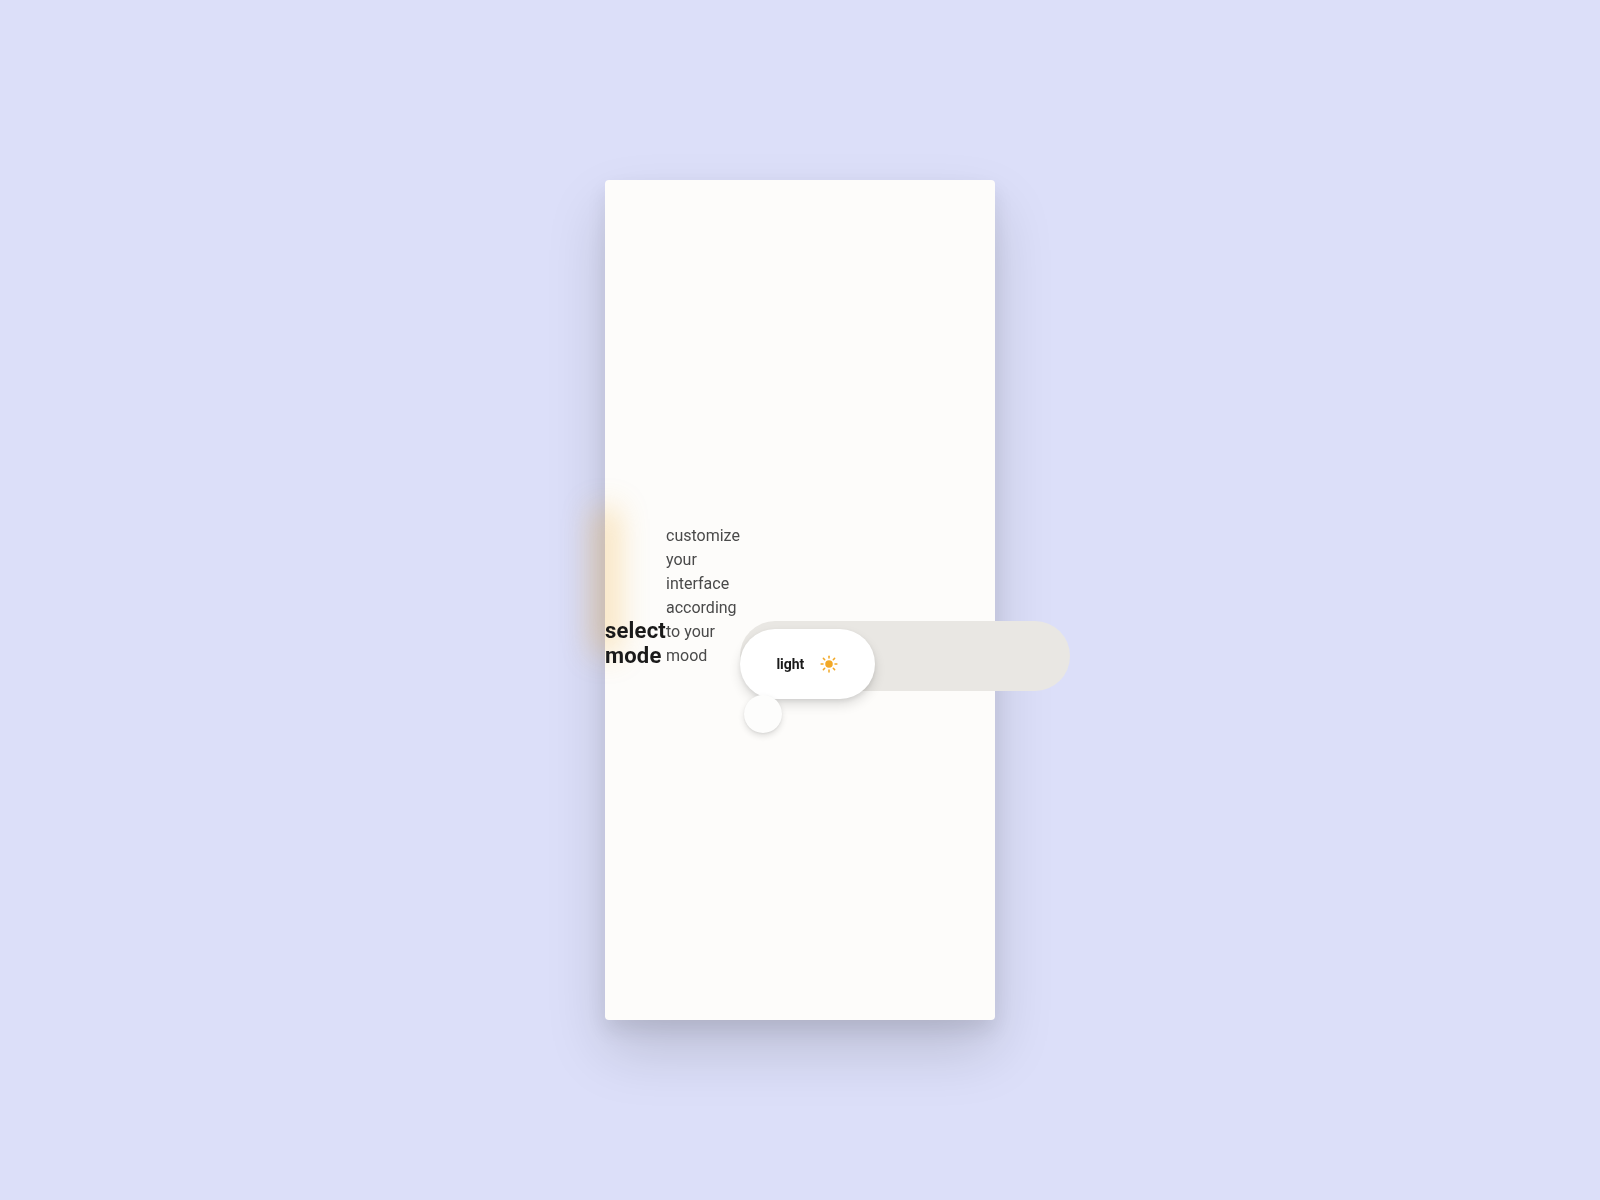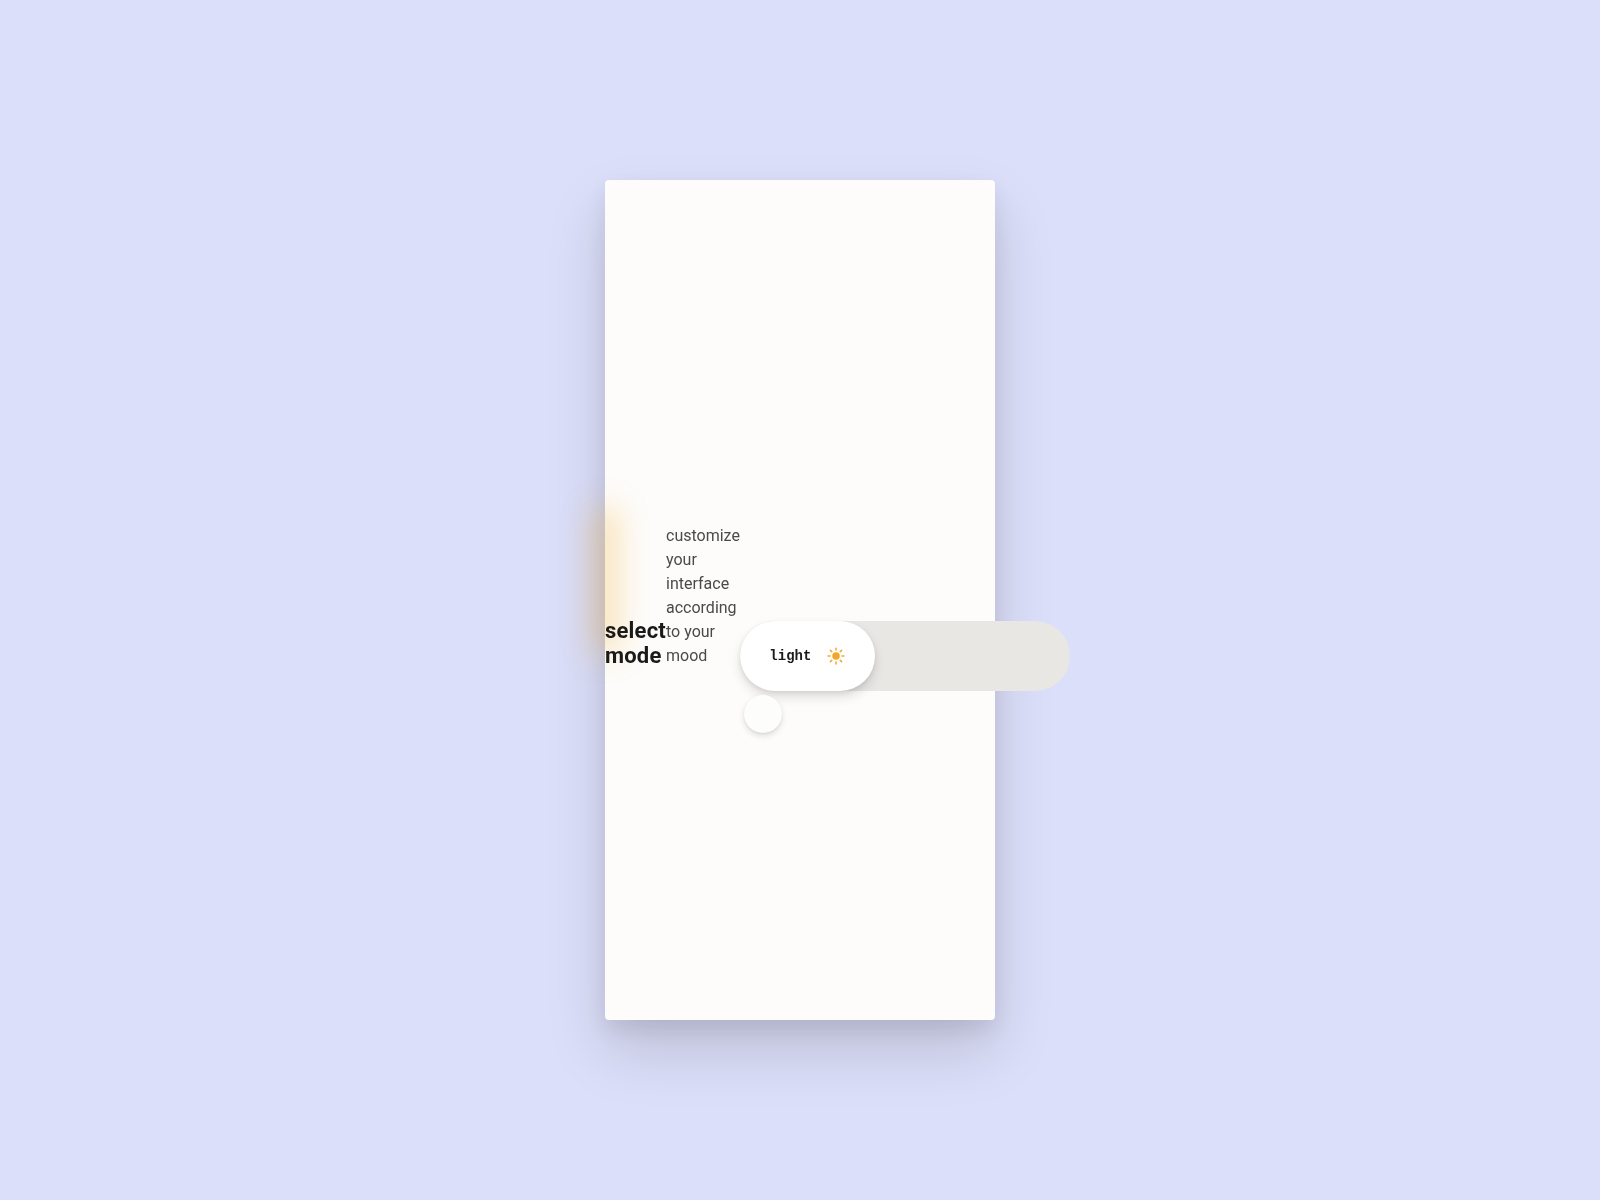--- a/index.html
+++ b/index.html
@@ -64,32 +64,31 @@
     .toggle-track {
       width: 330px;
       height: 70px;
       background: #e9e7e3;
       border-radius: 40px;
       position: relative;
     }
 
     .toggle-thumb {
       position: absolute;
-      top: 0;
+      top: 8px;
       left: 0;
       width: 135px;
       height: 70px;
       background: #ffffff;
       border-radius: 40px;
       box-shadow: 0 6px 12px rgba(0,0,0,0.12), 0 2px 4px rgba(0,0,0,0.08);
       display: flex;
       align-items: center;
       justify-content: center;
       gap: 16px;
-      font-family: Liberation Mono, monospace;
     }
 
     .toggle-label {
       font-size: 14px;
       font-weight: 700;
       color: #1a1a1a;
     }
 
     .sun-icon {
       display: inline-flex;

